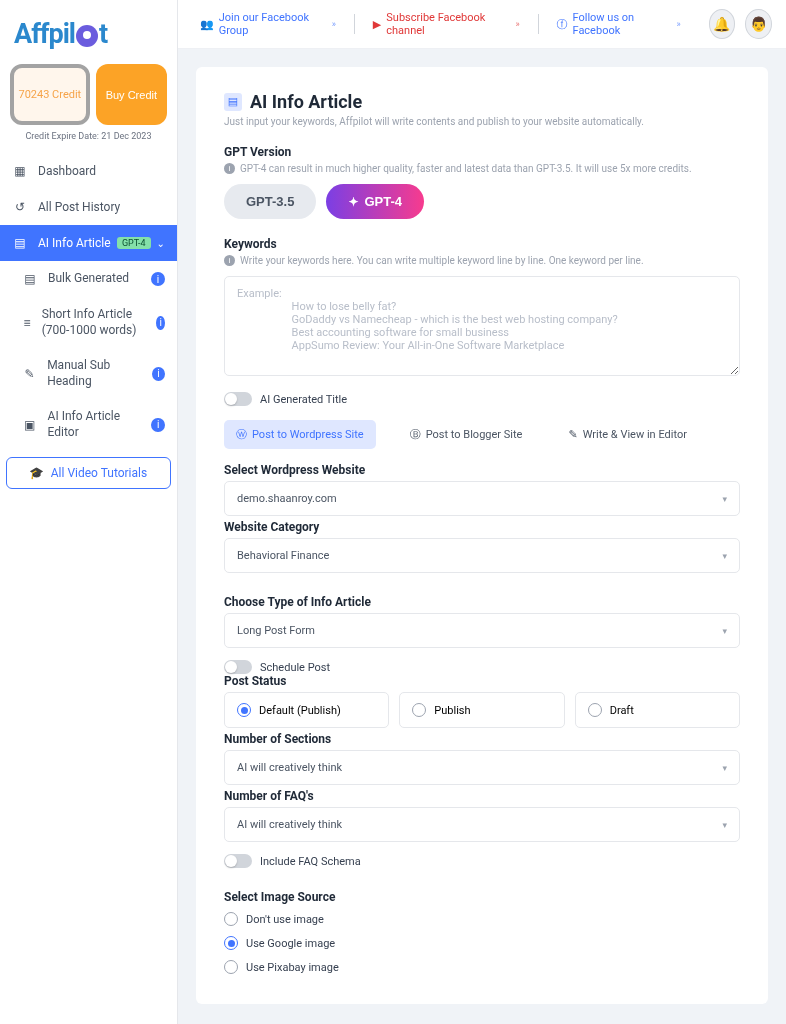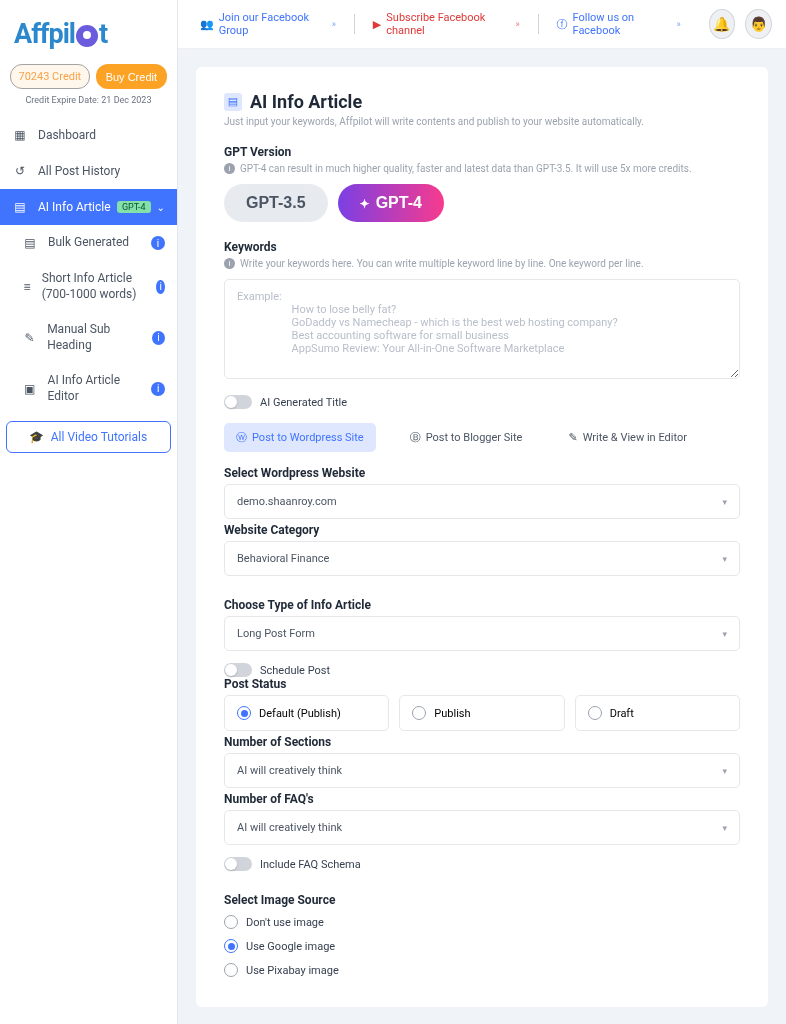--- a/index.html
+++ b/index.html
@@ -8,21 +8,21 @@
     .app { display: flex; height: 100%; }
     
     
     .sidebar { width: 178px; background: #fff; display: flex; flex-direction: column; border-right: 1px solid #e5e7eb; }
     .logo { padding: 18px 14px 14px; }
     .logo-text { font-size: 27px; font-weight: 700; color: #2b88cd; letter-spacing: -1px; }
     .logo-text .o-dot { display: inline-block; width: 22px; height: 22px; background: #6b5cde; border-radius: 50%; vertical-align: middle; margin: 0 1px; position: relative; }
     .logo-text .o-dot::after { content: ''; position: absolute; width: 8px; height: 8px; background: #fff; border-radius: 50%; top: 6px; left: 7px; }
     
     .credit-row { padding: 0 10px 6px; display: flex; gap: 6px; }
-    .credit-pill { flex: 1; font-size: 11px; text-align: center; padding: 5px 4px; border-radius: 12px; border: 1px solid #a3a3a3; color: #f6a44a; background: #fff6ec; }
+    .credit-pill { flex: 1; font-size: 11px; text-align: center; padding: 20px 4px; border-radius: 12px; border: 4px solid #a3a3a3; color: #f6a44a; background: #fff6ec; }
     .buy-credit { font-size: 11px; padding: 5px 10px; border-radius: 12px; background: #fca326; color: #fff; border: none; }
     .credit-expire { font-size: 9px; color: #6b7280; text-align: center; padding: 0 10px 12px; }
     
     .nav { flex: 1; overflow-y: auto; }
     .nav-item { display: flex; align-items: center; padding: 10px 12px; font-size: 12px; color: #4b5563; cursor: pointer; }
     .nav-item.active { background: #4074ff; color: #fff; }
     .nav-item .nav-icon { width: 16px; height: 16px; margin-right: 10px; display: inline-flex; align-items: center; justify-content: center; font-size: 12px; }
     .nav-badge { margin-left: auto; background: #84e0a9; color: #0b5030; font-size: 9px; padding: 1px 5px; border-radius: 3px; }
     .nav-chevron { margin-left: 6px; font-size: 10px; }
     .nav-sub { padding-left: 22px; font-size: 12px; }
@@ -49,21 +49,21 @@
     .page-title-row { display: flex; align-items: center; gap: 8px; margin-bottom: 4px; }
     .page-title-icon { width: 18px; height: 18px; background: #dfe7ff; border-radius: 3px; display: inline-flex; align-items: center; justify-content: center; color: #4074ff; font-size: 11px; }
     .page-title { font-size: 18px; font-weight: 700; color: #1f2937; }
     .page-desc { font-size: 10px; color: #9ca3af; margin-bottom: 18px; }
     
     .section-label { font-size: 12px; font-weight: 700; color: #1f2937; margin-bottom: 4px; }
     .section-note { font-size: 10px; color: #9ca3af; margin-bottom: 10px; display: flex; align-items: center; gap: 5px; }
     .info-dot { width: 11px; height: 11px; border-radius: 50%; background: #9ca3af; color: #fff; font-size: 8px; display: inline-flex; align-items: center; justify-content: center; flex-shrink: 0; }
     
     .gpt-toggle { display: flex; gap: 10px; margin-bottom: 18px; }
-    .gpt-btn { padding: 10px 22px; border-radius: 20px; font-size: 16px; font-weight: 600; border: none; cursor: pointer; }
+    .gpt-btn { padding: 10px 22px; border-radius: 20px; font-size: 13px; font-weight: 600; border: none; cursor: pointer; }
     .gpt-btn.inactive { background: #e7eaef; color: #4b5563; }
     .gpt-btn.active { background: linear-gradient(90deg, #7b3fe4, #f73b8e); color: #fff; display: flex; align-items: center; gap: 6px; }
     .star-icon::before { content: '✦'; font-size: 12px; }
     
     .keywords-ta { width: 100%; min-height: 100px; border: 1px solid #e5e7eb; border-radius: 5px; padding: 10px 12px; font-size: 11px; color: #374151; resize: vertical; font-family: inherit; }
     .keywords-ta::placeholder { color: #b8bec9; }
     
     .toggle-row { display: flex; align-items: center; gap: 8px; margin-top: 12px; font-size: 11px; color: #374151; }
     .switch { width: 28px; height: 14px; background: #d1d5db; border-radius: 10px; position: relative; cursor: pointer; }
     .switch::after { content: ''; position: absolute; width: 12px; height: 12px; background: #fff; border-radius: 50%; top: 1px; left: 1px; box-shadow: 0 1px 2px rgba(0,0,0,0.2); }

